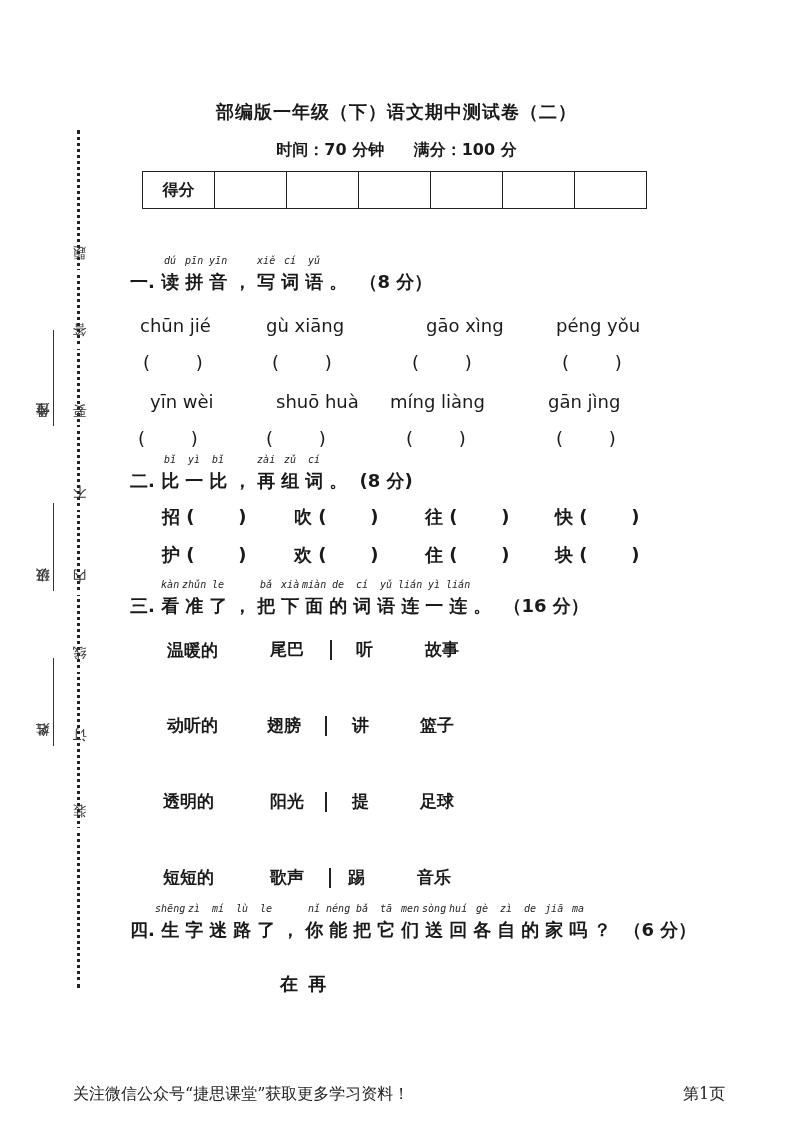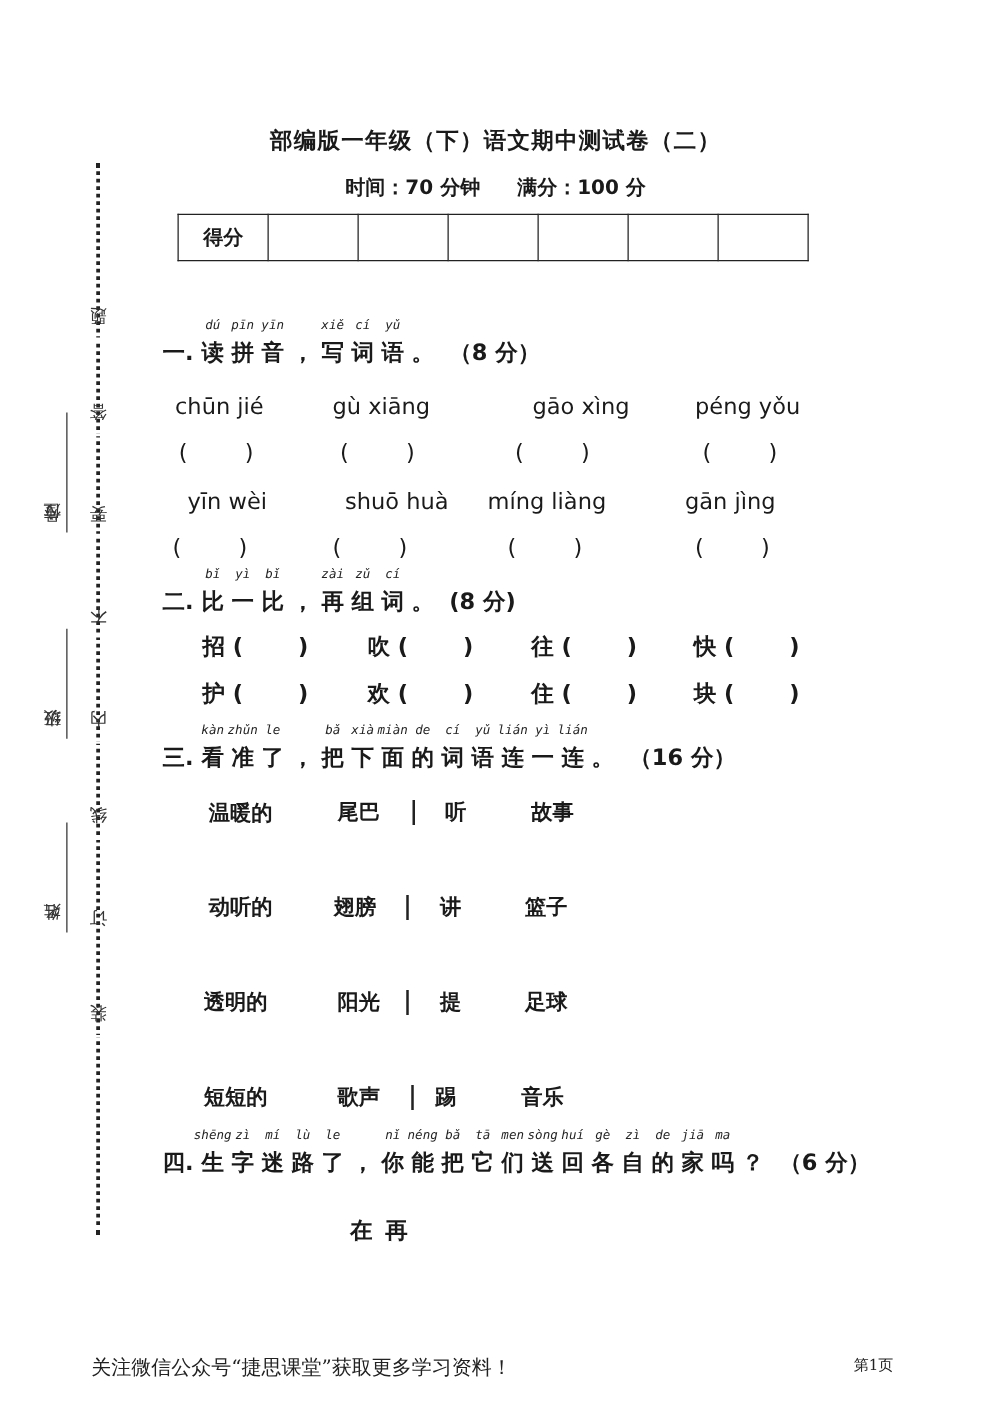--- a/index.html
+++ b/index.html
@@ -43,21 +43,21 @@
   .paren { position: absolute; font-size: 18px; white-space: pre; }
 
   .q2row { position: absolute; font-size: 18px; font-weight: bold; white-space: pre; }
 
   .word { position: absolute; font-size: 17px; font-weight: bold; white-space: nowrap; }
   .divider { position: absolute; width: 0; height: 20px; border-left: 2px solid #222; }
 
   .footer-left { position: absolute; top: 1084px; left: 73px; font-family: "DejaVu Serif", "Liberation Serif", serif;
                  font-size: 16px; color: #222; }
   .footer-right { position: absolute; top: 1084px; left: 683px; font-family: "DejaVu Serif", "Liberation Serif", serif;
-                  font-size: 12px; color: #222; }
+                  font-size: 16px; color: #222; }
 </style>
 </head>
 <body>
 
 <div class="dotline"></div>
 
 <div class="margin-word" style="top:270px;">题</div>
 <div class="margin-word" style="top:347px;">答</div>
 <div class="margin-word" style="top:427px;">要</div>
 <div class="margin-word" style="top:508px;">不</div>

